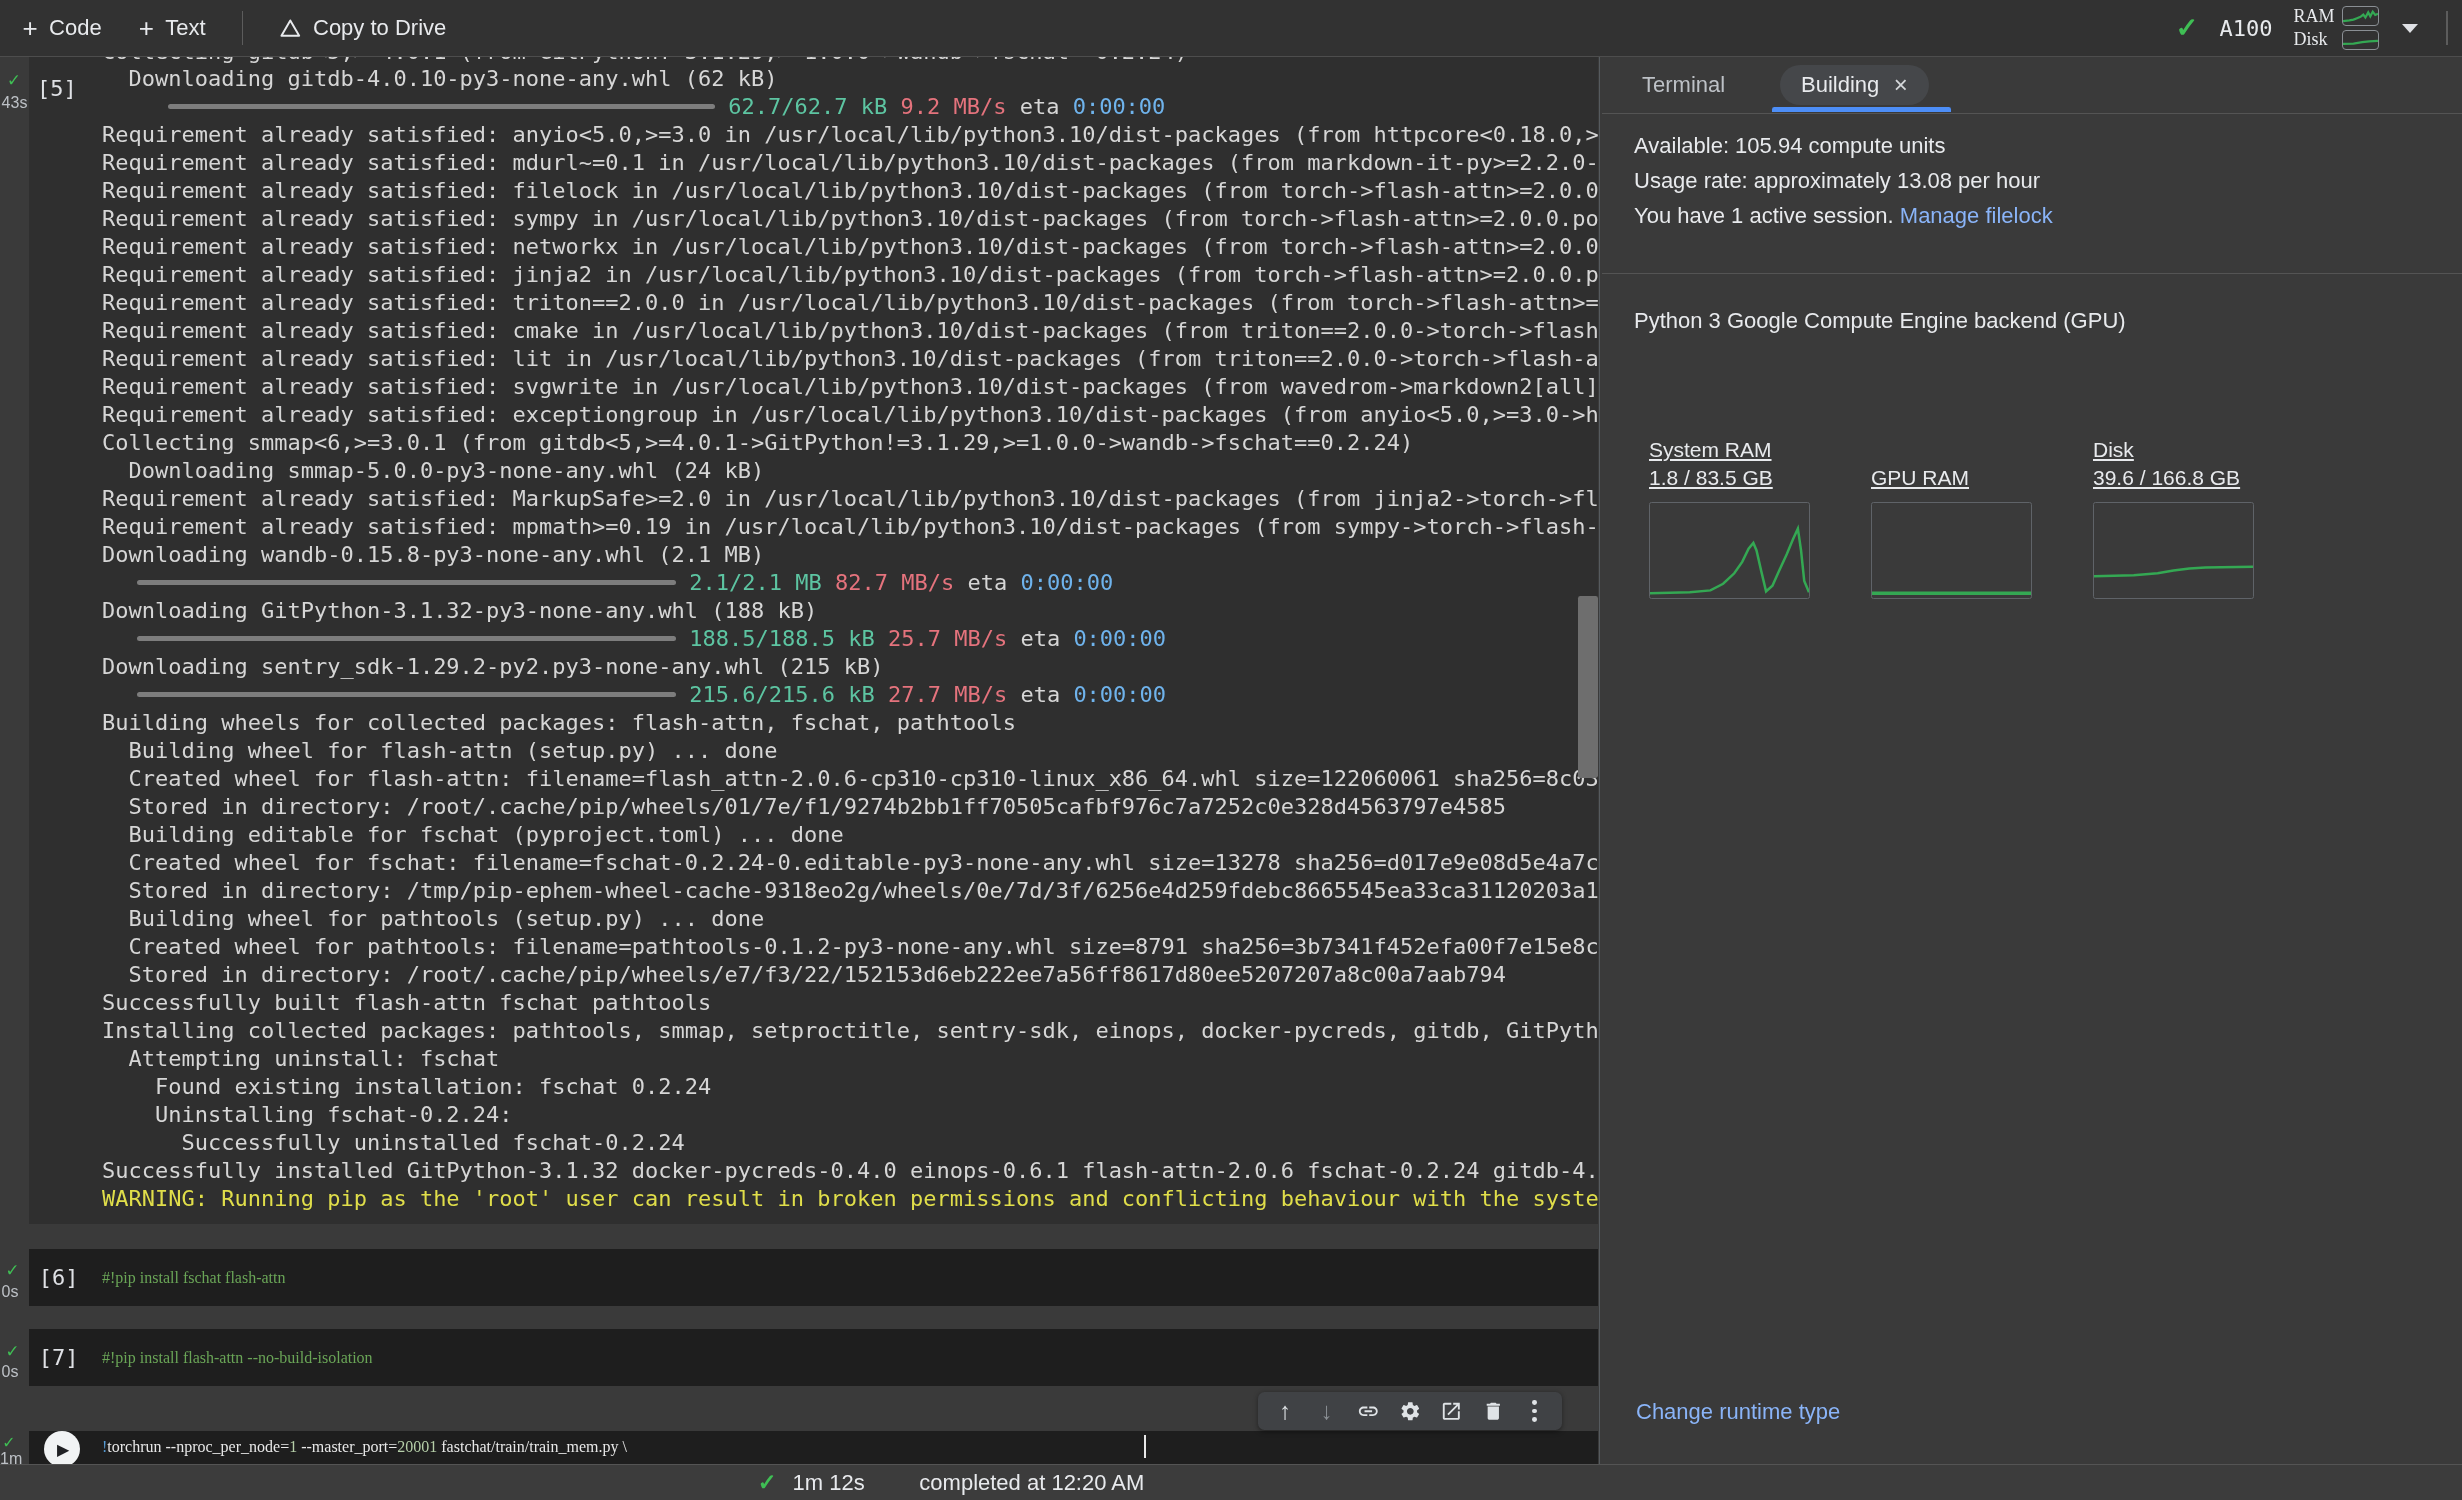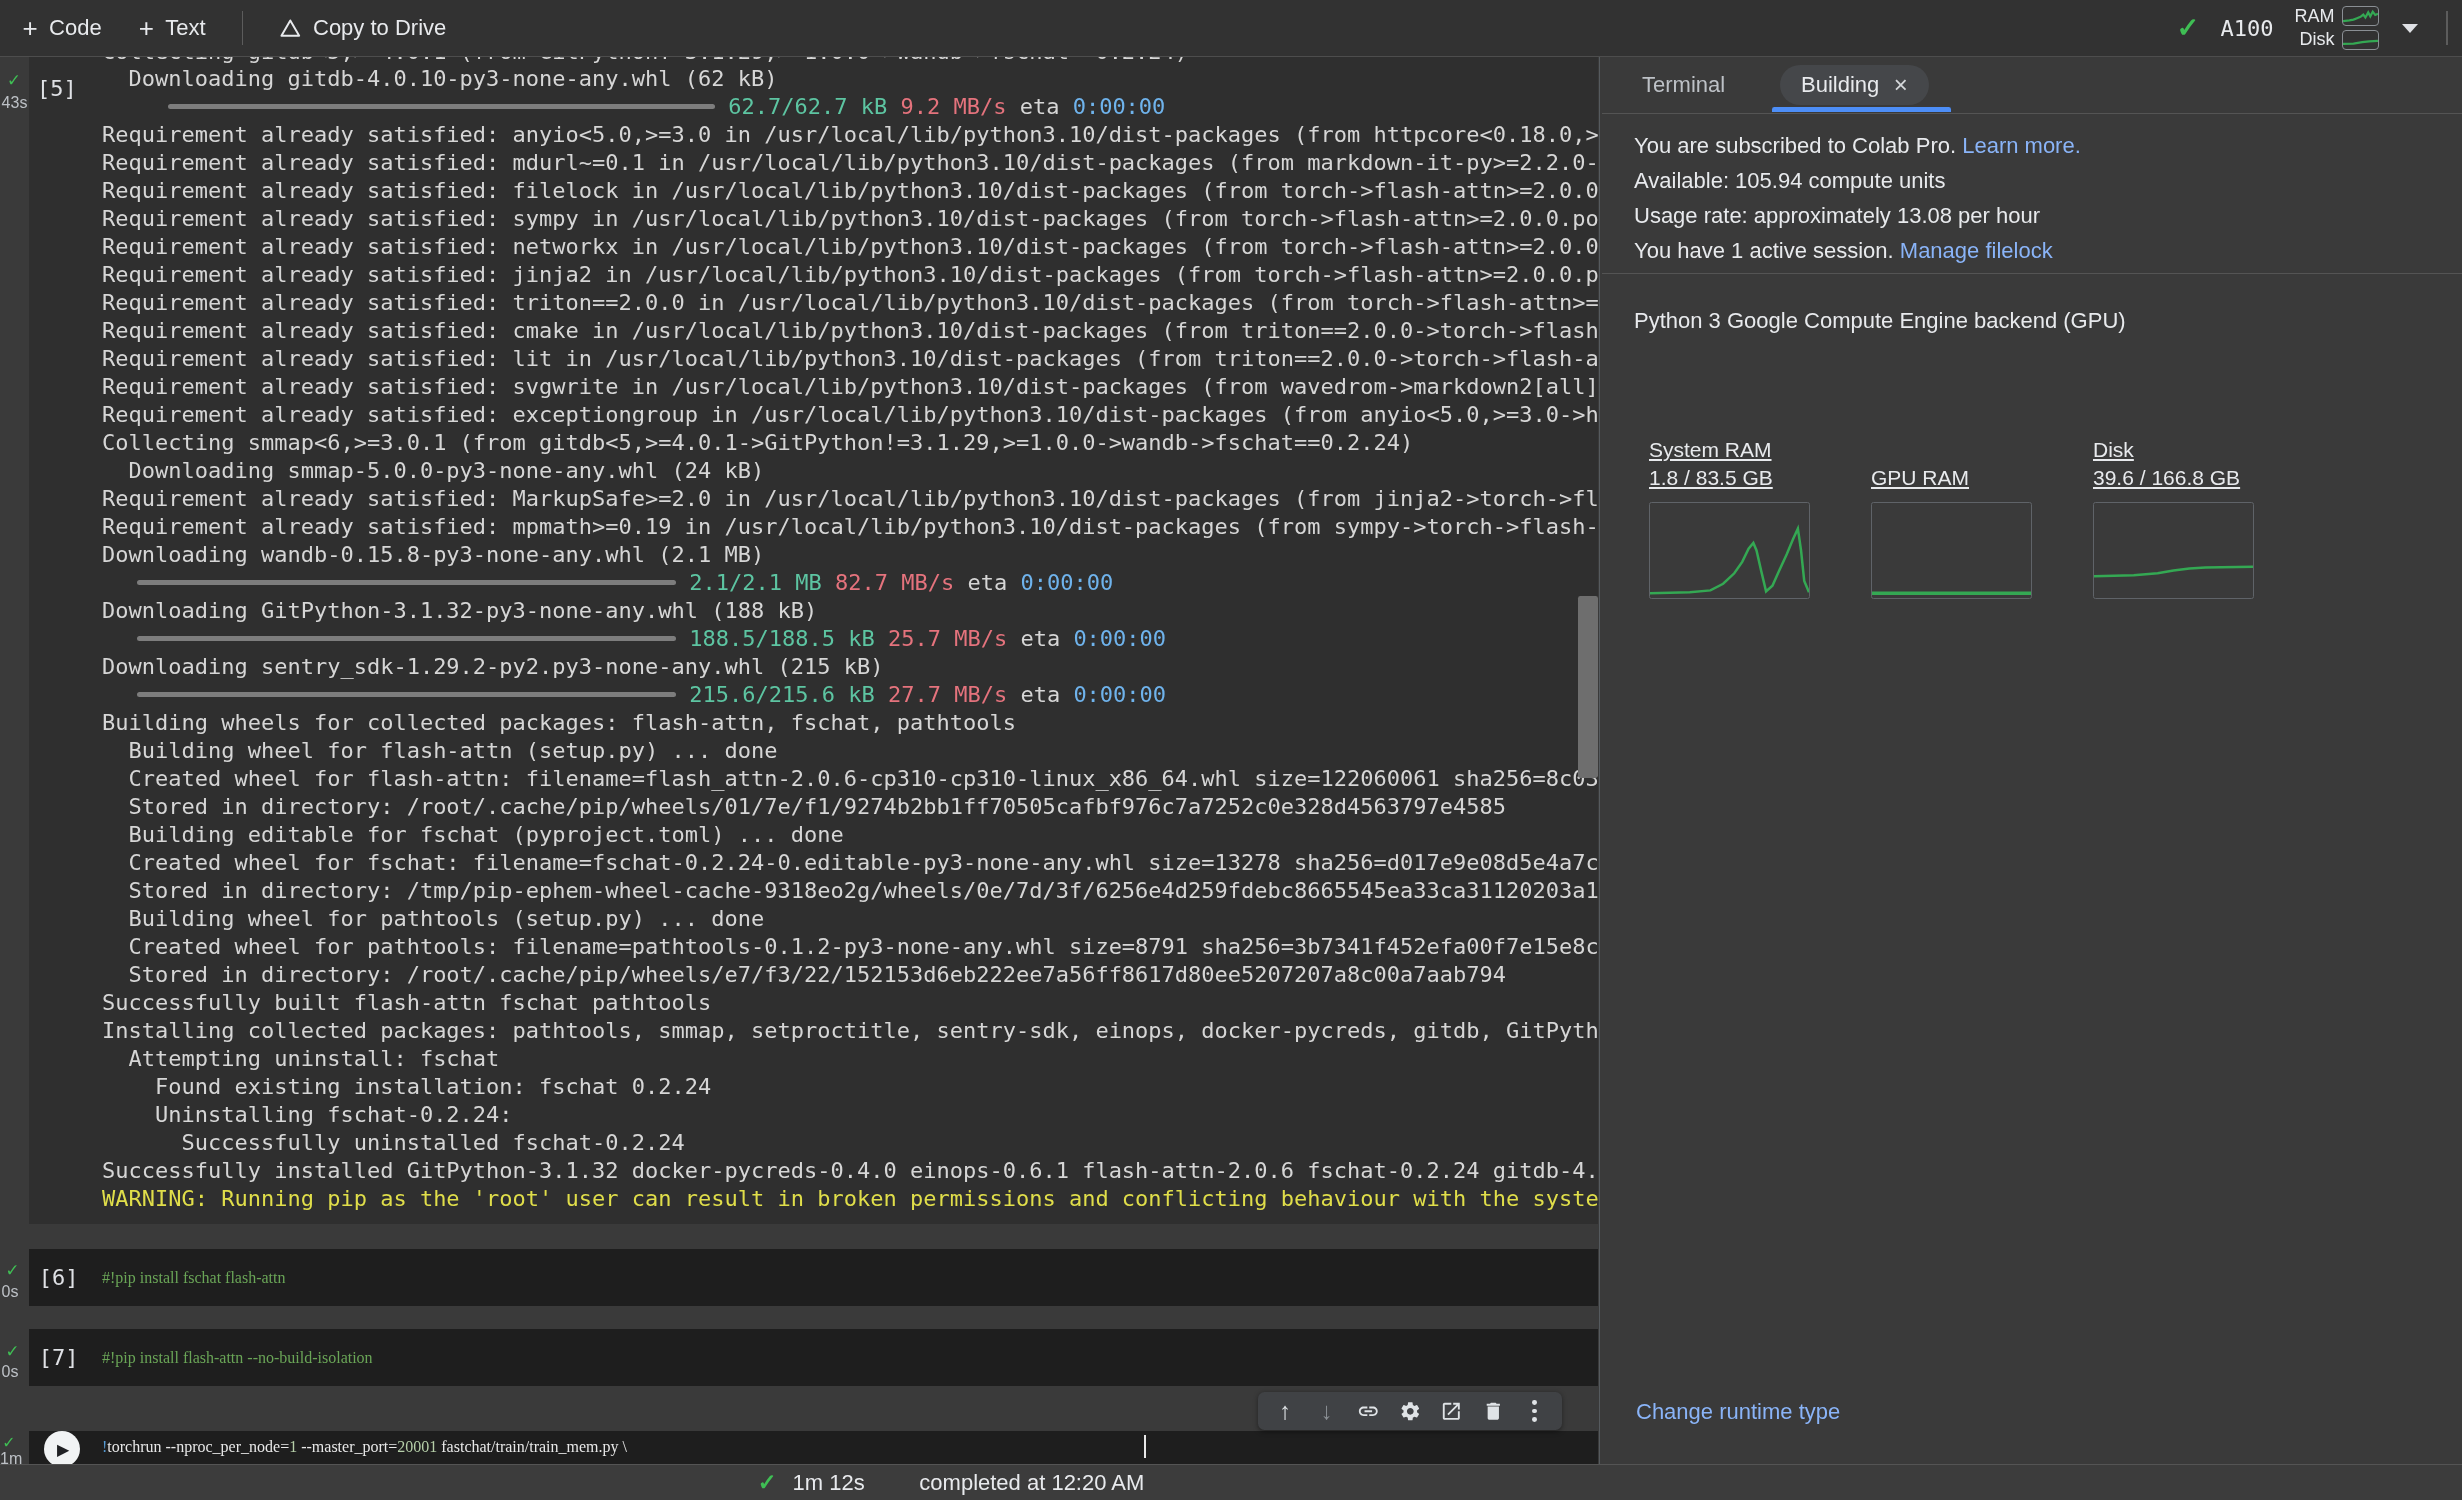--- a/index.html
+++ b/index.html
@@ -17,21 +17,21 @@
            border-bottom:1.6px solid #4d4d4d;display:flex;align-items:center;box-sizing:border-box;}
   .tb-left{display:flex;align-items:center;padding-left:22.6px;}
   .tb-btn{display:flex;align-items:center;gap:11.3px;font-size:22px;color:var(--txt);cursor:pointer;}
   .plus{font-size:26px;line-height:1;font-weight:400;}
   .tb-sep{width:1.6px;height:34px;background:#5c5c5c;margin:0 36px;}
   .tb-right{margin-left:auto;display:flex;align-items:center;padding-right:14.5px;gap:21px;}
   .chk{color:var(--check);font-size:27.4px;font-weight:700;}
   .gpu{font-size:22px;font-family:"DejaVu Sans Mono",monospace;}
   .resmini{display:grid;grid-template-columns:auto 39px;grid-auto-rows:23.4px;column-gap:8px;
            align-items:center;cursor:pointer;}
-  .resmini .lbl{font-family:Liberation Sans, sans-serif;font-size:18px;text-align:right;}
+  .resmini .lbl{font-family:Liberation Serif, serif;font-size:18px;text-align:left;}
   .sparkbox{width:37px;height:20px;border:1.6px solid #8a8f94;border-radius:4px;box-sizing:border-box;overflow:hidden;}
   .sparkbox svg{display:block;width:100%;height:100%;}
   .caret{width:0;height:0;border-left:8px solid transparent;border-right:8px solid transparent;
          border-top:9.7px solid #dfe1e5;cursor:pointer;}
   
   #notebook{position:absolute;left:0;top:57px;width:1600px;height:1407px;background:var(--bg-page);
             border-right:1.6px solid var(--border);box-sizing:border-box;overflow:hidden;}
   #out-block{position:absolute;left:29px;top:0;width:1569px;height:1167px;background:var(--bg-output);overflow:hidden;}
   #out-lines{position:absolute;left:73px;top:0;right:0;bottom:0;overflow:hidden;
              font-family:"DejaVu Sans Mono",monospace;font-size:22px;line-height:28px;
@@ -214,21 +214,20 @@
     <div id="tabbar">
       <div id="tab-terminal">Terminal</div>
       <div id="tab-resources">
         <span>Building</span>
         <span id="tab-close">×</span>
       </div>
       <div id="tab-underline"></div>
     </div>
 
     <div id="panel-info">
-      <div><span>You are subscribed to Colab Pro. </span><a class="plink">Learn more.</a></div>
       <div>Available: 105.94 compute units</div>
       <div>Usage rate: approximately 13.08 per hour</div>
       <div><span>You have 1 active session. </span><a class="plink">Manage filelock</a></div>
     </div>
 
     <div id="panel-div"></div>
 
     <div id="backend">
       <div>Python 3 Google Compute Engine backend (GPU)</div>
     </div>

